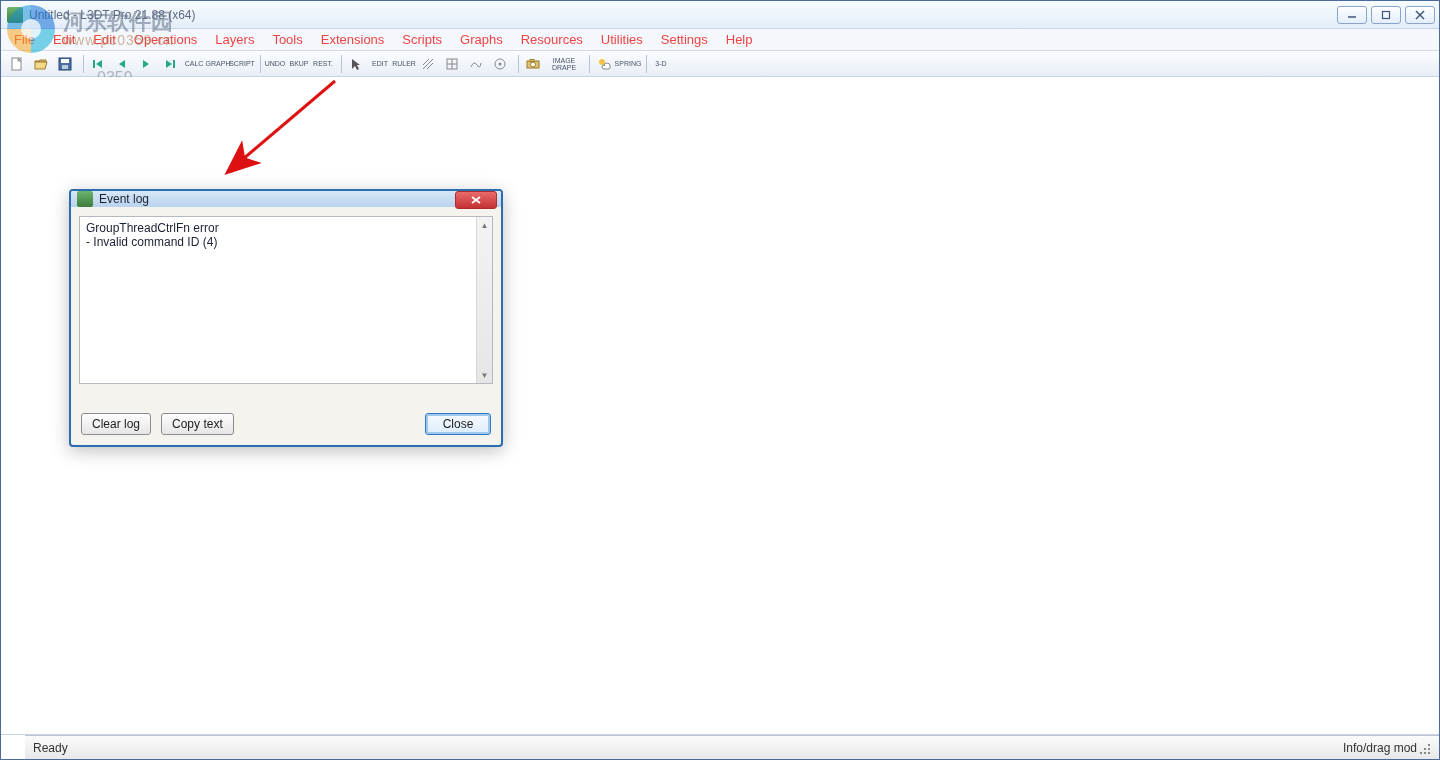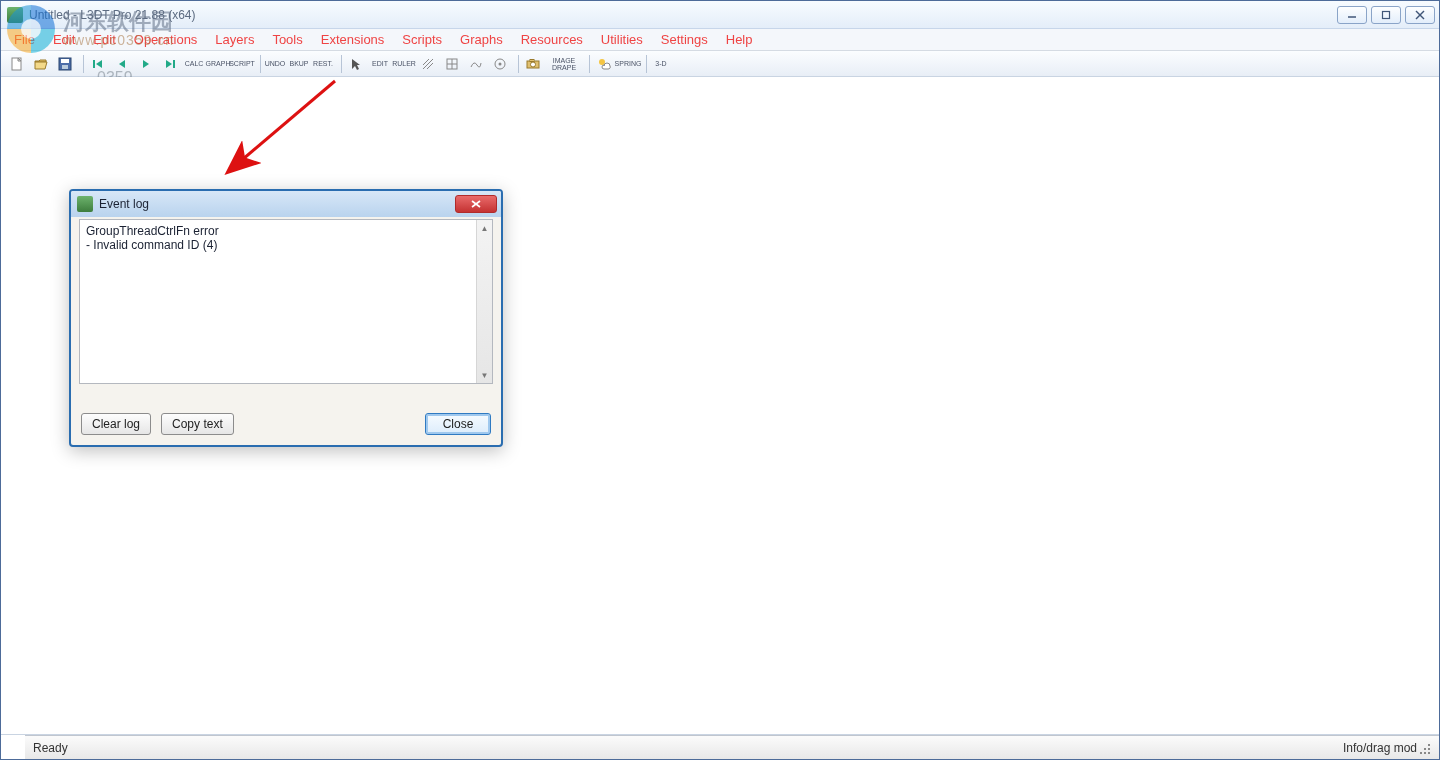--- a/index.html
+++ b/index.html
@@ -89,35 +89,35 @@
 .wm-tel { position:absolute; left:96px; top:68px; font-size:16px; color:#7a858f; opacity:.55;}
 
 
 .dialog {
   position: absolute; left: 68px; top: 112px; width: 434px; height: 258px; z-index: 20;
   border: 2px solid #2a6db0; border-radius: 4px; overflow: hidden;
   background: #f5f3ee; box-shadow: 0 4px 18px rgba(0,0,0,.25);
   display: flex; flex-direction: column;
 }
 .dlg-title {
-  height: 26px; background: linear-gradient(#d7e7f7,#b9d3ee);
-  display: flex; align-items: center; justify-content: space-between; padding: 0 4px 0 6px;
+  height: 16px; background: linear-gradient(#d7e7f7,#b9d3ee);
+  display: flex; align-items: flex-start; justify-content: space-between; padding: 0 4px 0 6px;
 }
 .dlg-title-left { display: flex; align-items: center; gap: 6px; }
 .dlg-icon { width: 16px; height: 16px; background: linear-gradient(#6db36d,#3d7d3d); border-radius: 2px; }
 .dlg-title-text { font-size: 12px; color: #1b2233; }
 .dlg-close {
   width: 42px; height: 18px; border-radius: 3px; border: 1px solid #b02b2b;
   background: linear-gradient(#e96a6a,#c43232); display: flex; align-items: center; justify-content: center;
   cursor: pointer;
 }
 .dlg-close svg { width: 10px; height: 8px; }
 
 .dlg-body {
-  flex: 1; margin: 2px 8px 0 8px; border: 1px solid #b4b8bf; background: #fff;
+  flex: 1; margin: 9px 8px 0 8px; border: 1px solid #b4b8bf; background: #fff;
   font-size: 12px; color: #1b2233; padding: 4px 6px; position: relative; overflow: hidden;
 }
 .dlg-body .scroll {
   position: absolute; right: 0; top: 0; bottom: 0; width: 16px;
   background: linear-gradient(#f3f3f3,#e6e6e6); border-left: 1px solid #d6d6d6;
 }
 .dlg-body .scroll .arrow-up, .dlg-body .scroll .arrow-down {
   height: 16px; display:flex; align-items:center; justify-content:center; color:#777; font-size:8px;
 }
 .dlg-body .scroll .arrow-down { position:absolute; bottom:0; left:0; right:0; }

